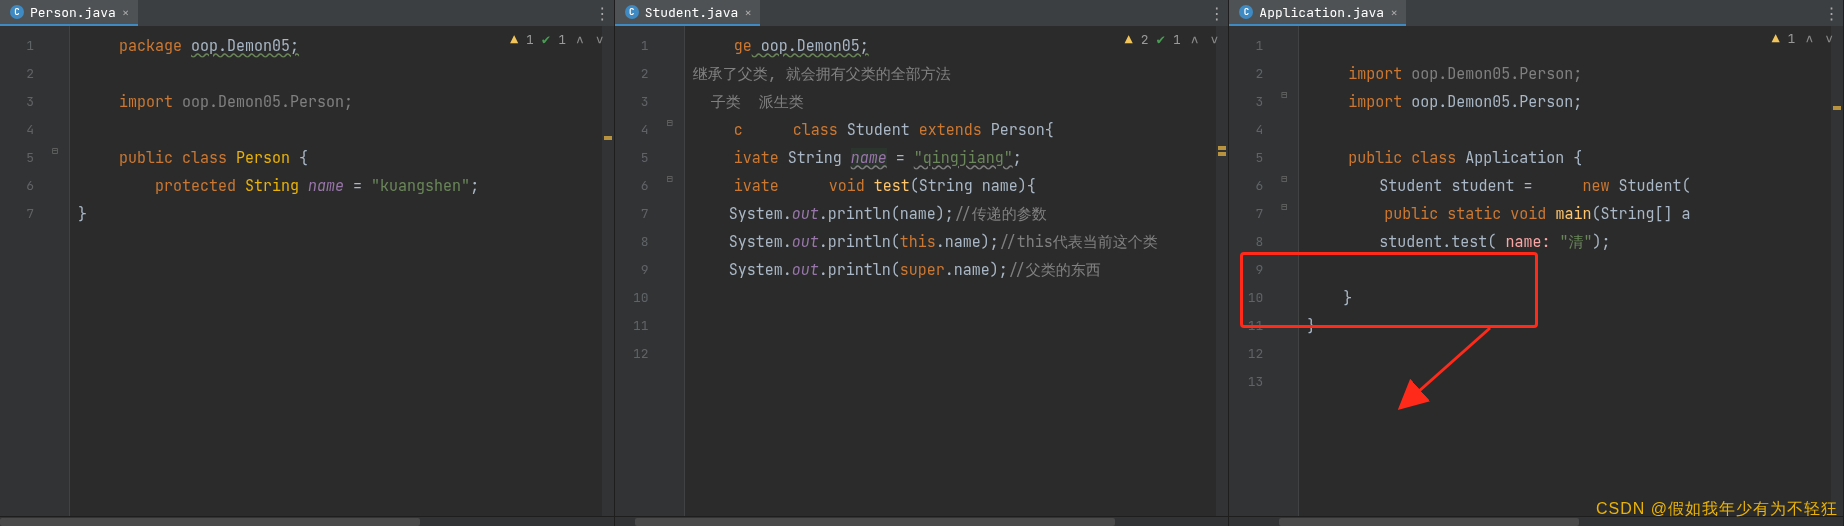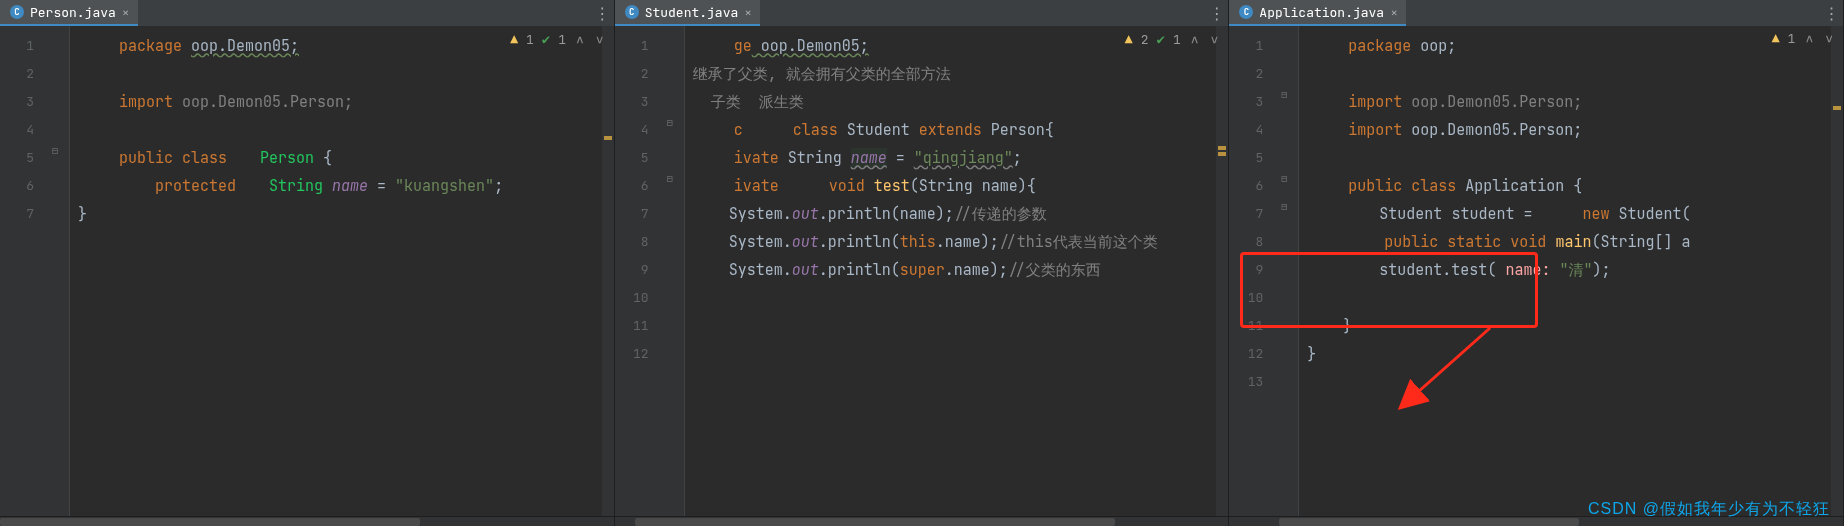--- a/index.html
+++ b/index.html
@@ -35,21 +35,21 @@
   
   .kw { color: #cc7832; margin-left: 41px; }
   .kw-ext { color: #cc7832; text-align: center; }
   .method { color: #ffc66d; }
   .str { color: #6a8759; }
   .field { color: #9876aa; font-style: italic; }
   .static-field { color: #9876aa; font-style: italic; }
   .comment { color: #808080; }
   .underline-wavy { text-decoration: underline wavy #808080; }
   .hint { color: #fca5a5; }
-  .ident { color: #22c55e; margin-left: 24px; }
+  .ident { color: #eab308; }
   .under-green { text-decoration: underline wavy #6a8759; }
   .box-hl { background: #32593d33; }
   .this-kw { color: #cc7832; }
   
   .insp { position:absolute; top:4px; right:8px; display:flex; align-items:center; gap:8px; font-size:13px; z-index:3;}
   .insp .warn-icon { color:#f2c55c; font-size:13px;}
   .insp .check-icon { color:#499c54; font-size:14px;}
   .insp .count { color:#999; }
   .insp .nav { color:#888; cursor:pointer; padding:0 2px;}
   
@@ -63,21 +63,21 @@
   .pane1 .hscroll .thumb { left:0; width:420px;}
   .pane2 .hscroll .thumb { left:20px; width:480px;}
   .pane3 .hscroll .thumb { left:50px; width:300px;}
   
   .red-box {
     position:absolute; border:3px solid #ff2a1a; border-radius:4px;
     left:1240px; top:252px; width:298px; height:76px; z-index:5; pointer-events:none;
   }
   .arrow-svg { position:absolute; left:1340px; top:318px; z-index:6; pointer-events:none; }
   .watermark {
-    position:absolute; right:14px; bottom:6px; color:#0ea5e9; font-size:16px;
+    position:absolute; right:6px; bottom:6px; color:#eab308; font-size:16px;
     font-family: sans-serif; letter-spacing:1px; z-index:7;
   }
 </style>
 </head>
 <body>
 
 <div class="pane pane1">
   <div class="tabbar">
     <div class="tab active">
       <span class="file-icon">C</span>
@@ -256,21 +256,20 @@
         <div class="sp"></div>
         <div class="sp"></div>
     </div>
     <div class="code">
       <div class="insp">
         <span class="warn-icon">▲</span>
           <span class="count">1</span>
         <span class="nav">∧</span>
         <span class="nav">∨</span>
       </div>
-      <div class="line"><span class="kw">package</span><span> oop;</span></div>
       <div class="line"></div>
       <div class="line"><span class="kw">import</span><span class="comment"> oop.Demon05.Person;</span></div>
       <div class="line"><span class="kw">import</span><span> oop.Demon05.Person;</span></div>
       <div class="line"></div>
       <div class="line"><span class="kw">public class</span><span> Application {</span></div>
       <div class="line">        <span>Student</span><span> student = </span><span class="kw">new</span><span> Student(</span></div>
       <div class="line">    <span class="kw">public static void</span><span class="method"> main</span><span>(String[] a</span></div>
       <div class="line">        <span>student.test( </span><span class="hint">name:</span><span class="str"> "清"</span><span>);</span></div>
       <div class="line"></div>
       <div class="line">    <span>}</span></div>

